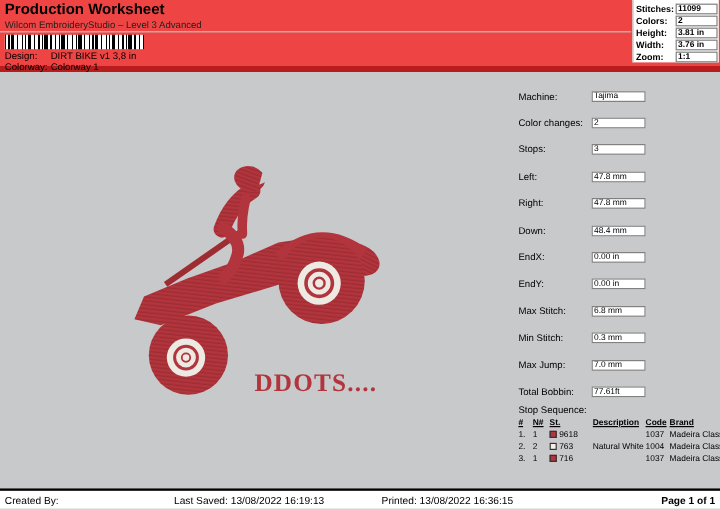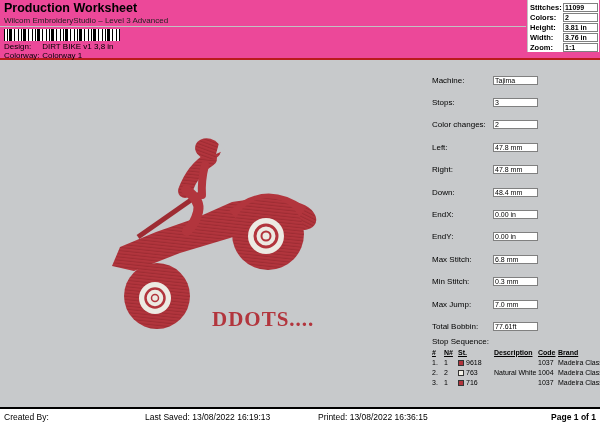--- a/index.html
+++ b/index.html
@@ -6,21 +6,21 @@
   html, body { width: 600px; height: 424px; }
   body {
     position: relative;
     background: #c7c9cb;
     font-family: "Liberation Sans", sans-serif;
     color: #000;
     overflow: hidden;
   }
 
   
-  .header { position: absolute; top: 0; left: 0; width: 600px; height: 60px; background: #ec4899; border-bottom: 2px solid #b91c1c; }
+  .header { position: absolute; top: 0; left: 0; width: 600px; height: 60px; background: #ef4444; border-bottom: 5px solid #b91c1c; }
   .title { position: absolute; top: 1px; left: 4px; font-size: 12.5px; font-weight: bold; }
   .subtitle { position: absolute; top: 16px; left: 4px; font-size: 8px; color: #222; }
   .hline { position: absolute; top: 26px; left: 0; width: 526px; border-top: 1px solid #c2c2c2; }
   .barcode {
     position: absolute; top: 29px; left: 4px; width: 116px; height: 12px;
     background: repeating-linear-gradient(90deg,
       #000 0px, #000 1px, #fff 1px, #fff 3px,
       #000 3px, #000 4px, #fff 4px, #fff 5px,
       #000 5px, #000 8px, #fff 8px, #fff 10px,
       #000 10px, #000 11px, #fff 11px, #fff 14px);
@@ -125,26 +125,26 @@
     <circle cx="55" cy="168" r="3.5" fill="none" stroke="#b2353d" stroke-width="1.5"></circle>
     <text x="112" y="196" font-family="Liberation Serif, serif" font-size="21" font-weight="bold" letter-spacing="1" fill="#b2353d">DDOTS....</text>
   </svg>
 
   <div class="machine">
     <div class="info-row">
       <span class="lbl">Machine:</span>
       <span class="val">Tajima</span>
     </div>
     <div class="info-row">
+      <span class="lbl">Color changes:</span>
+      <span class="val">2</span>
+    </div>
+    <div class="info-row">
       <span class="lbl">Stops:</span>
       <span class="val">3</span>
-    </div>
-    <div class="info-row">
-      <span class="lbl">Color changes:</span>
-      <span class="val">2</span>
     </div>
     <div class="info-row">
       <span class="lbl">Left:</span>
       <span class="val">47.8 mm</span>
     </div>
     <div class="info-row">
       <span class="lbl">Right:</span>
       <span class="val">47.8 mm</span>
     </div>
     <div class="info-row">

